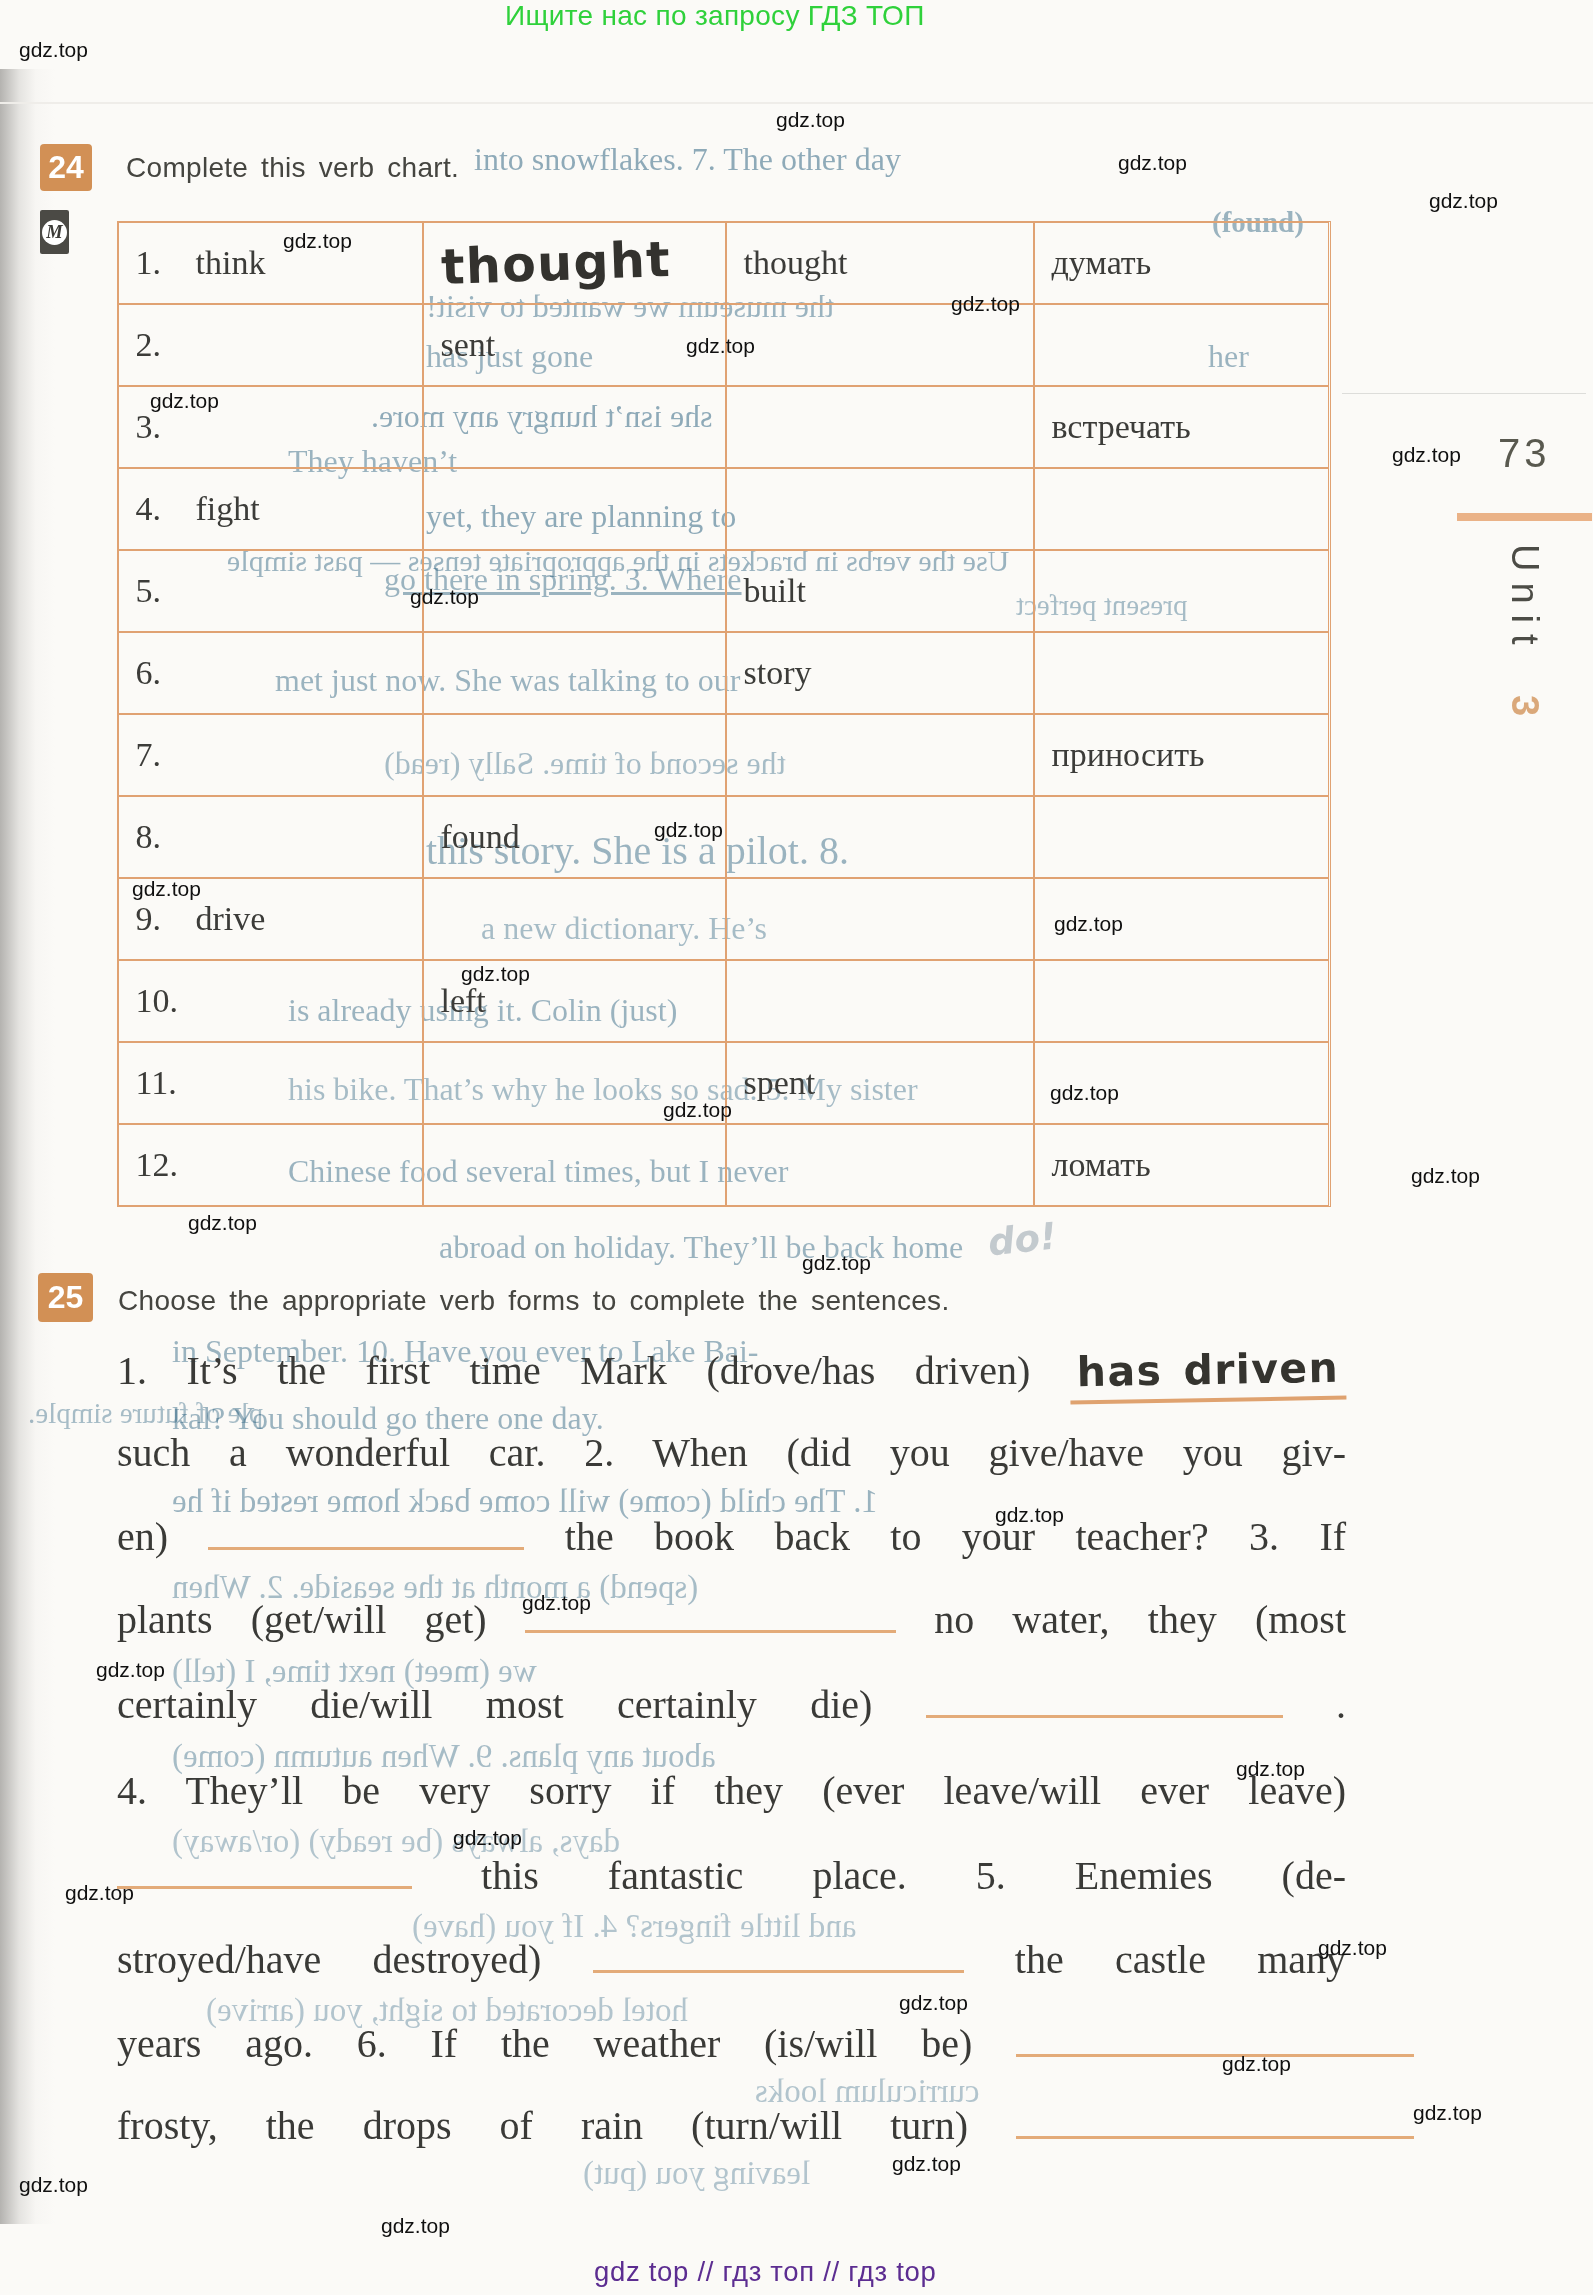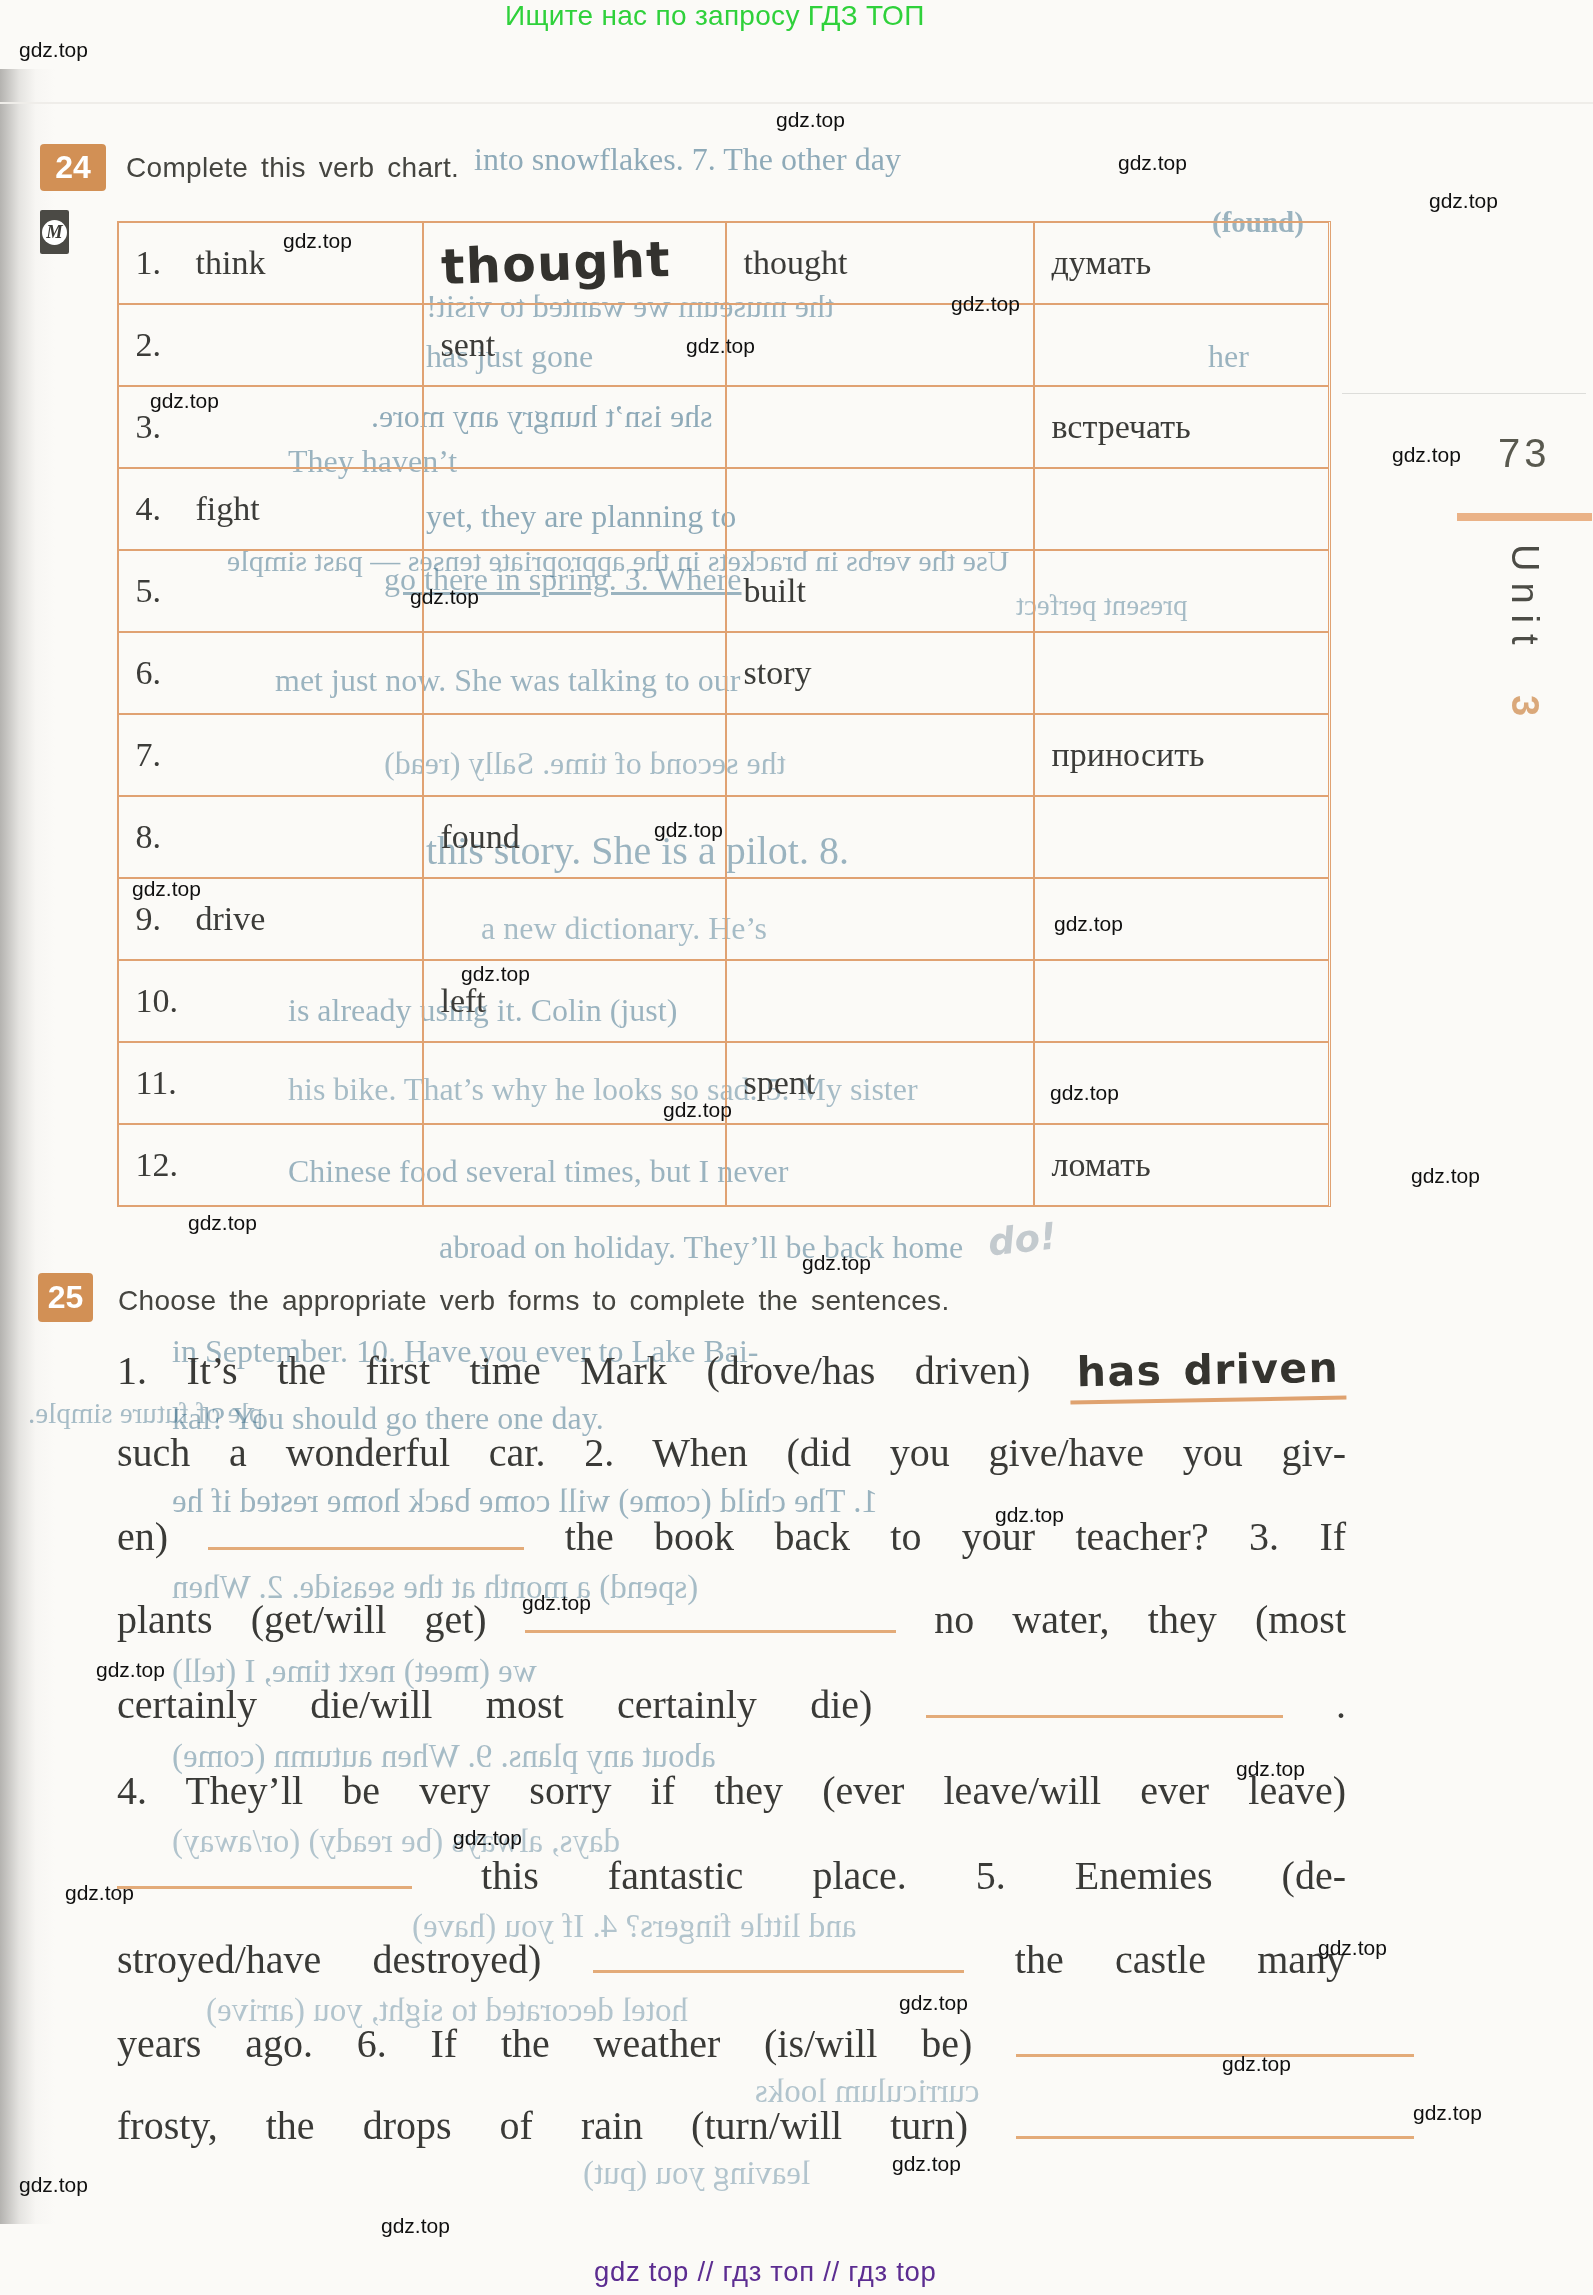--- a/index.html
+++ b/index.html
@@ -19,21 +19,21 @@
          color:#97a3ae;opacity:.55;transform:rotate(-6deg);}
 
   #promo-header{position:absolute;left:505px;top:0px;font-family:"Liberation Sans",sans-serif;
         font-size:28px;color:#2fd13b;font-weight:500;letter-spacing:0.3px;}
   #promo-footer{position:absolute;left:594px;top:2256px;font-family:"Liberation Sans",sans-serif;
         font-size:27.5px;color:#5c2d91;letter-spacing:0.7px;}
 
   .badge{position:absolute;background:#d29055;border-radius:4.1px;display:flex;align-items:center;
         justify-content:center;color:#ffffff;font-family:"Liberation Sans",sans-serif;
         font-weight:bold;font-size:32px;}
-  #badge24{left:40px;top:144px;width:66px;height:47px;}
+  #badge24{left:40px;top:144px;width:52px;height:47px;}
   #badge25{left:38px;top:1273px;width:55px;height:49px;}
   #badgeM{position:absolute;left:40px;top:210px;width:29px;height:44px;background:#4b4a45;
         border-radius:2.1px;display:flex;align-items:center;justify-content:center;}
   #badgeM .circ{width:25px;height:25px;background:#ffffff;border-radius:50%;display:flex;
         align-items:center;justify-content:center;font-family:"Liberation Serif",serif;
         font-style:italic;font-weight:bold;font-size:18.5px;color:#3c3b37;}
 
   .ex-title{position:absolute;font-family:"Liberation Sans",sans-serif;font-size:28px;color:#454540;
         letter-spacing:0.3px;word-spacing:4.8px;}
   #title24{left:126px;top:152px;}

